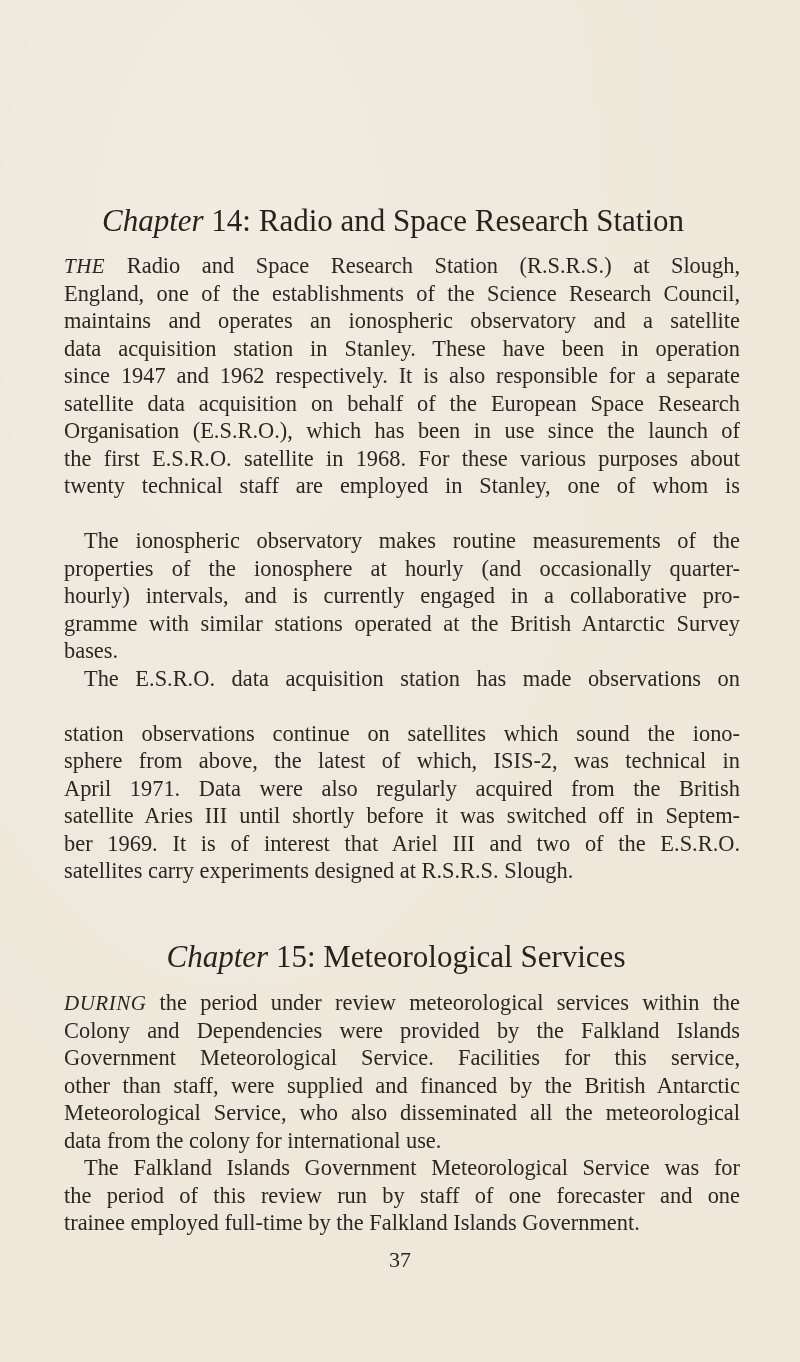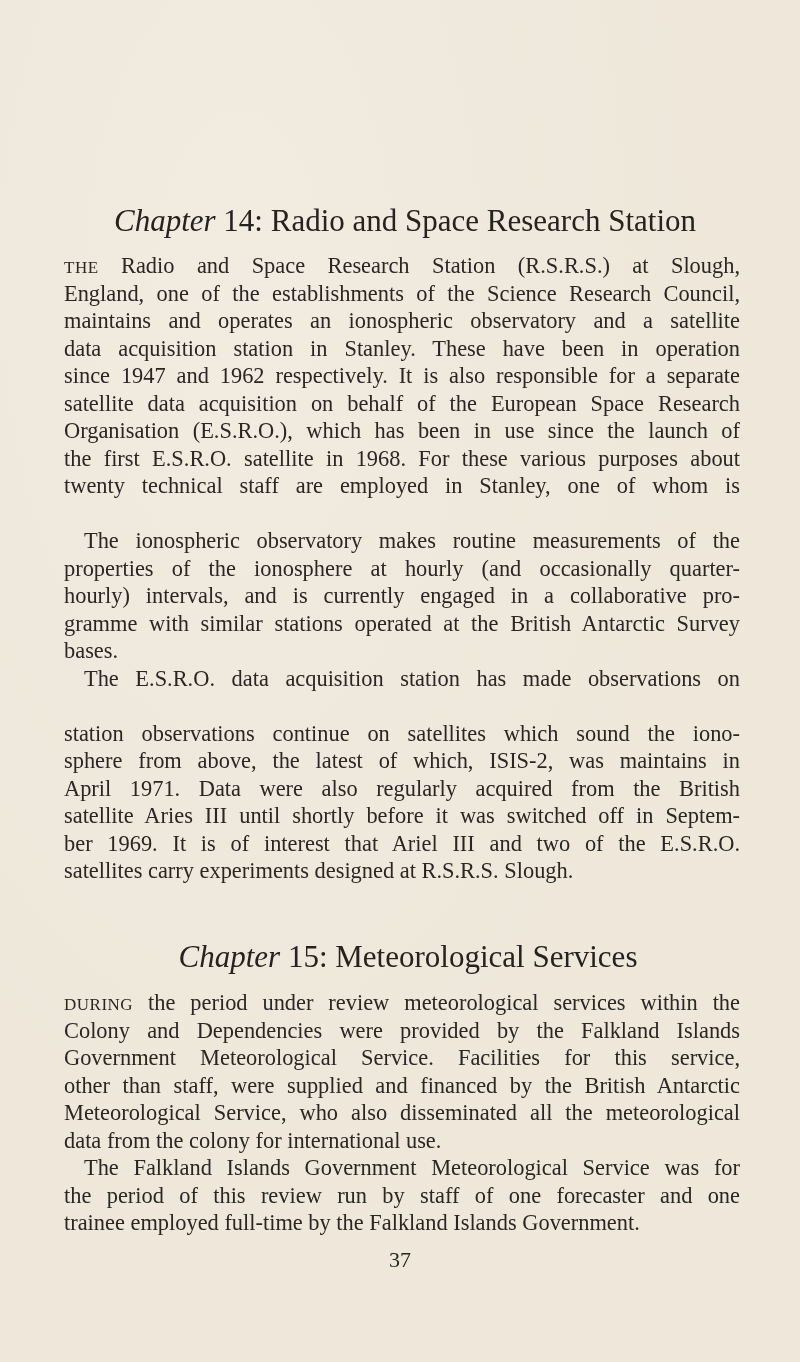--- a/index.html
+++ b/index.html
@@ -18,21 +18,21 @@
   .page {
     position: absolute;
     left: 0; top: 0;
     width: 800px; height: 1362px;
     background:
       radial-gradient(ellipse at 30% 20%, rgba(255,255,255,0.18), rgba(0,0,0,0) 60%),
       #eee7da;
   }
   .heading {
     position: absolute;
-    left: 12px;
+    left: 0;
     width: 780px;
     text-align: center;
     font-size: 31px;
     line-height: 36px;
     color: #25221f;
     white-space: nowrap;
     letter-spacing: 0px;
   }
   .heading .ital { font-style: italic; }
   .h14 { top: 203px; padding-left: 6px; box-sizing: border-box; }
@@ -45,21 +45,21 @@
     font-size: 22.4px;
     line-height: 27.5px;
     height: 27.5px;
     white-space: nowrap;
     text-align: justify;
     text-align-last: justify;
     color: #2a2623;
   }
   .line.last { text-align-last: left; }
   .line.indent { left: 84px; width: 656px; }
-  .sc { font-size: 17px; letter-spacing: 0.5px; }
+  .sc { font-size: 21px; letter-spacing: 0.5px; font-style: italic; }
   .folio {
     position: absolute;
     top: 1335px;
     left: 0;
     width: 800px;
     text-align: center;
     font-size: 22px;
     line-height: 26px;
     color: #2a2623;
   }
@@ -80,21 +80,21 @@
   <div class="line" style="top:417px">Organisation (E.S.R.O.), which has been in use since the launch of</div>
   <div class="line" style="top:444.5px">the first E.S.R.O. satellite in 1968. For these various purposes about</div>
   <div class="line" style="top:472px">twenty technical staff are employed in Stanley, one of whom is</div>
   <div class="line indent" style="top:527px">The ionospheric observatory makes routine measurements of the</div>
   <div class="line" style="top:554.5px">properties of the ionosphere at hourly (and occasionally quarter-</div>
   <div class="line" style="top:582px">hourly) intervals, and is currently engaged in a collaborative pro-</div>
   <div class="line" style="top:609.5px">gramme with similar stations operated at the British Antarctic Survey</div>
   <div class="line last" style="top:637px">bases.</div>
   <div class="line indent" style="top:664.5px">The E.S.R.O. data acquisition station has made observations on</div>
   <div class="line" style="top:719.5px">station observations continue on satellites which sound the iono-</div>
-  <div class="line" style="top:747px">sphere from above, the latest of which, ISIS-2, was maintains in</div>
+  <div class="line" style="top:747px">sphere from above, the latest of which, ISIS-2, was technical in</div>
   <div class="line" style="top:774.5px">April 1971. Data were also regularly acquired from the British</div>
   <div class="line" style="top:802px">satellite Aries III until shortly before it was switched off in Septem-</div>
   <div class="line" style="top:829.5px">ber 1969. It is of interest that Ariel III and two of the E.S.R.O.</div>
   <div class="line last" style="top:857px">satellites carry experiments designed at R.S.R.S. Slough.</div>
 
   <div class="heading h15"><span class="ital">Chapter</span> <span>15</span>: <span>Meteorological Services</span></div>
 
   <div class="line" style="top:989px"><span class="sc" style="text-transform:uppercase">During</span><span> the period under review meteorological services within the</span></div>
   <div class="line" style="top:1016.5px">Colony and Dependencies were provided by the Falkland Islands</div>
   <div class="line" style="top:1044px">Government Meteorological Service. Facilities for this service,</div>

